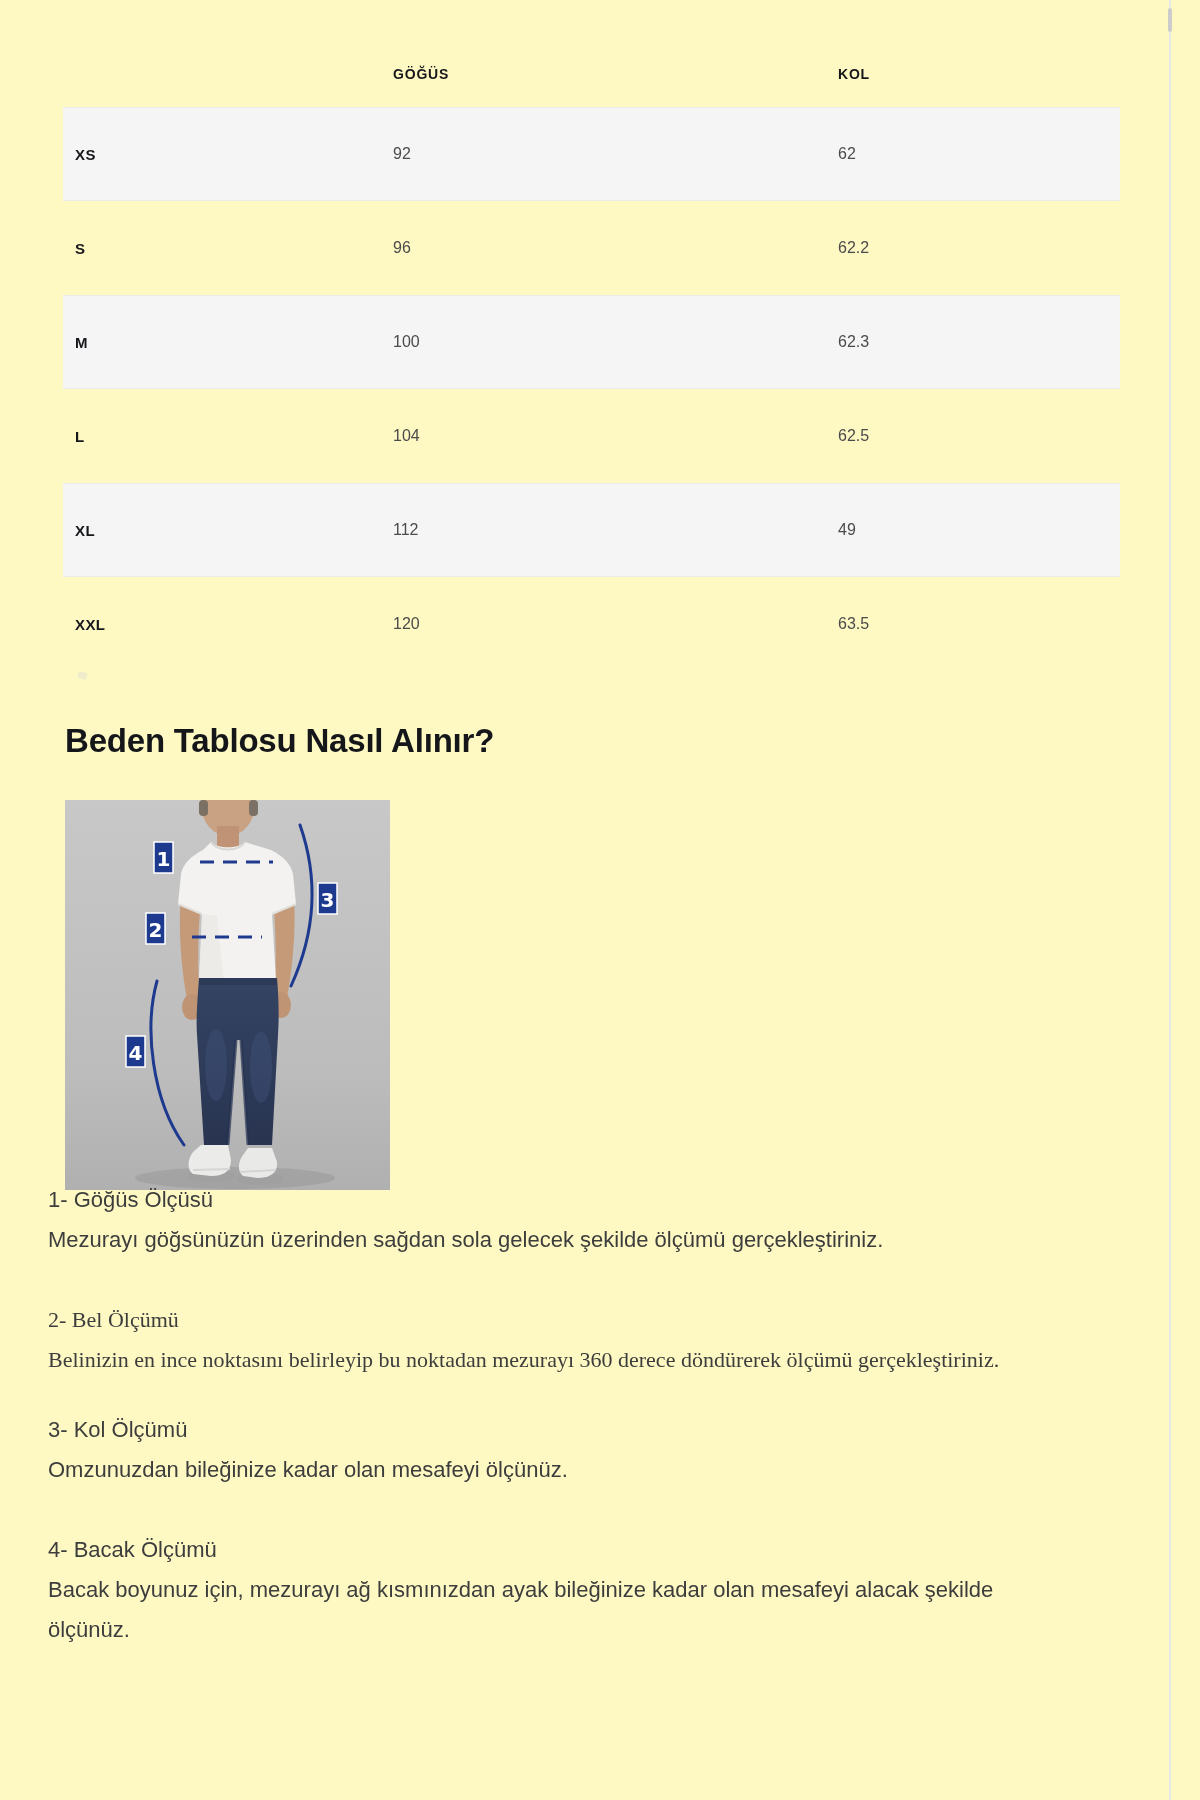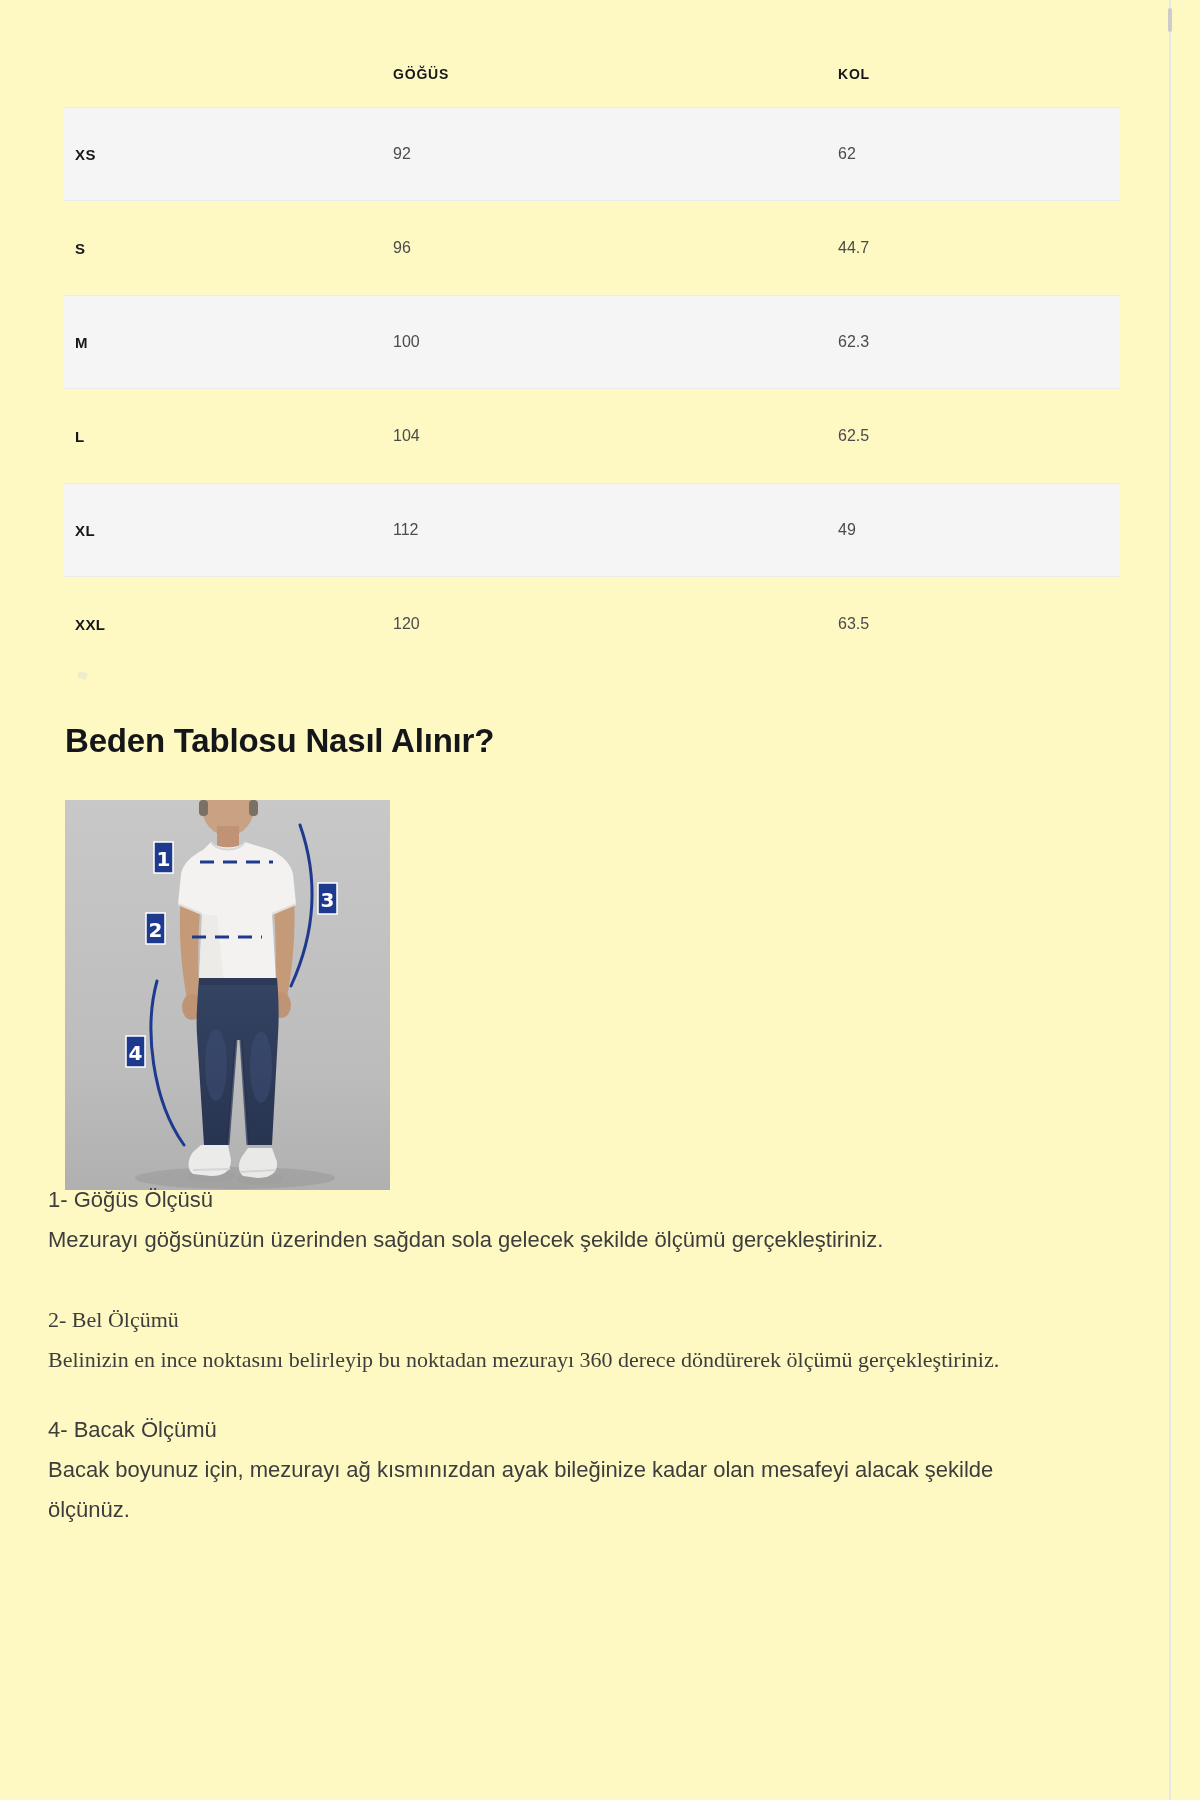--- a/index.html
+++ b/index.html
@@ -76,21 +76,21 @@
     </div>
 
     <div class="t-row striped">
       <div class="cell size">XS</div>
       <div class="cell val">92</div>
       <div class="cell val">62</div>
     </div>
     <div class="t-row">
       <div class="cell size">S</div>
       <div class="cell val">96</div>
-      <div class="cell val">44.7</div>
+      <div class="cell val">62.2</div>
     </div>
     <div class="t-row striped">
       <div class="cell size">M</div>
       <div class="cell val">100</div>
       <div class="cell val">62.3</div>
     </div>
     <div class="t-row">
       <div class="cell size">L</div>
       <div class="cell val">104</div>
       <div class="cell val">62.5</div>
@@ -207,20 +207,24 @@
   <div class="steps">
     <div class="step">
       <div class="step-title">1- Göğüs Ölçüsü</div>
       <p class="step-body">Mezurayı göğsünüzün üzerinden sağdan sola gelecek şekilde ölçümü gerçekleştiriniz.</p>
     </div>
     <div class="step tight">
       <div class="step-title">2- Bel Ölçümü</div>
       <p class="step-body">Belinizin en ince noktasını belirleyip bu noktadan mezurayı 360 derece döndürerek ölçümü gerçekleştiriniz.</p>
     </div>
     <div class="step">
+      <div class="step-title">3- Kol Ölçümü</div>
+      <p class="step-body">Omzunuzdan bileğinize kadar olan mesafeyi ölçünüz.</p>
+    </div>
+    <div class="step">
       <div class="step-title">4- Bacak Ölçümü</div>
       <p class="step-body">Bacak boyunuz için, mezurayı ağ kısmınızdan ayak bileğinize kadar olan mesafeyi alacak şekilde ölçünüz.</p>
     </div>
   </div>
 
   <div class="scroll-track"></div>
   <div class="scroll-thumb"></div>
 
 </div>
 

